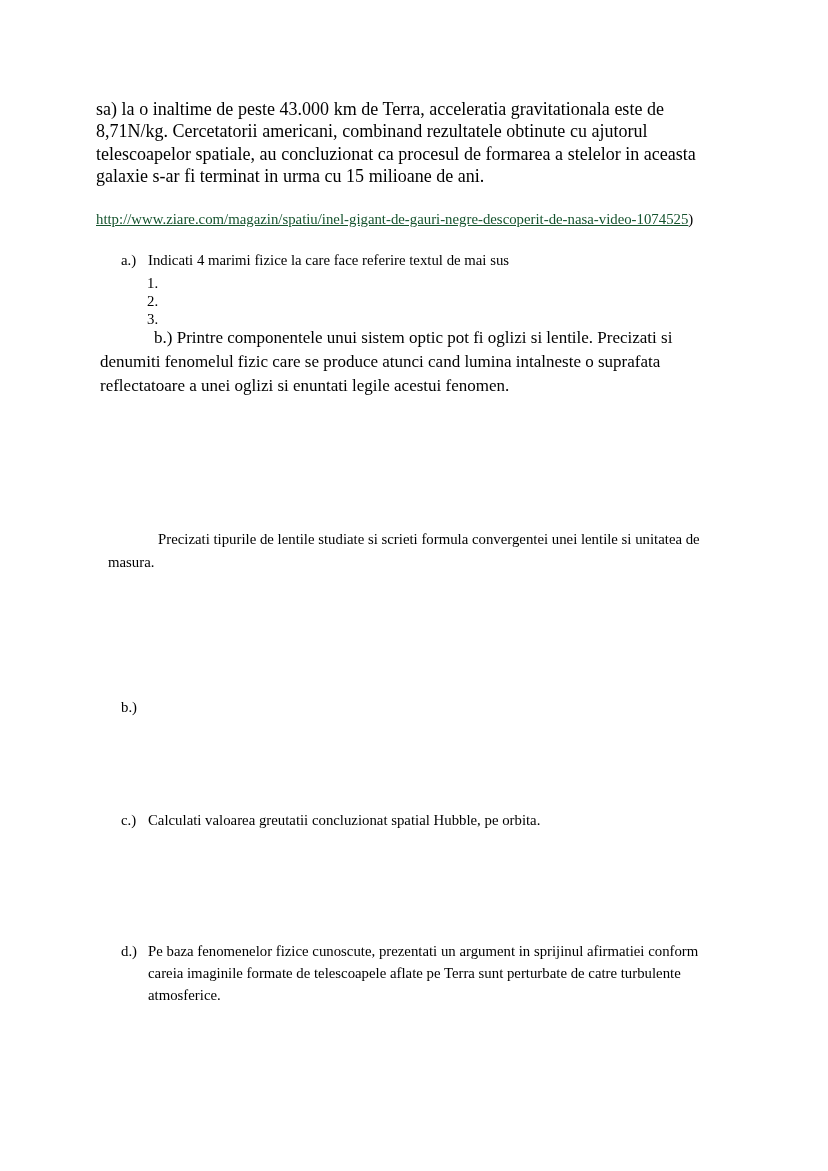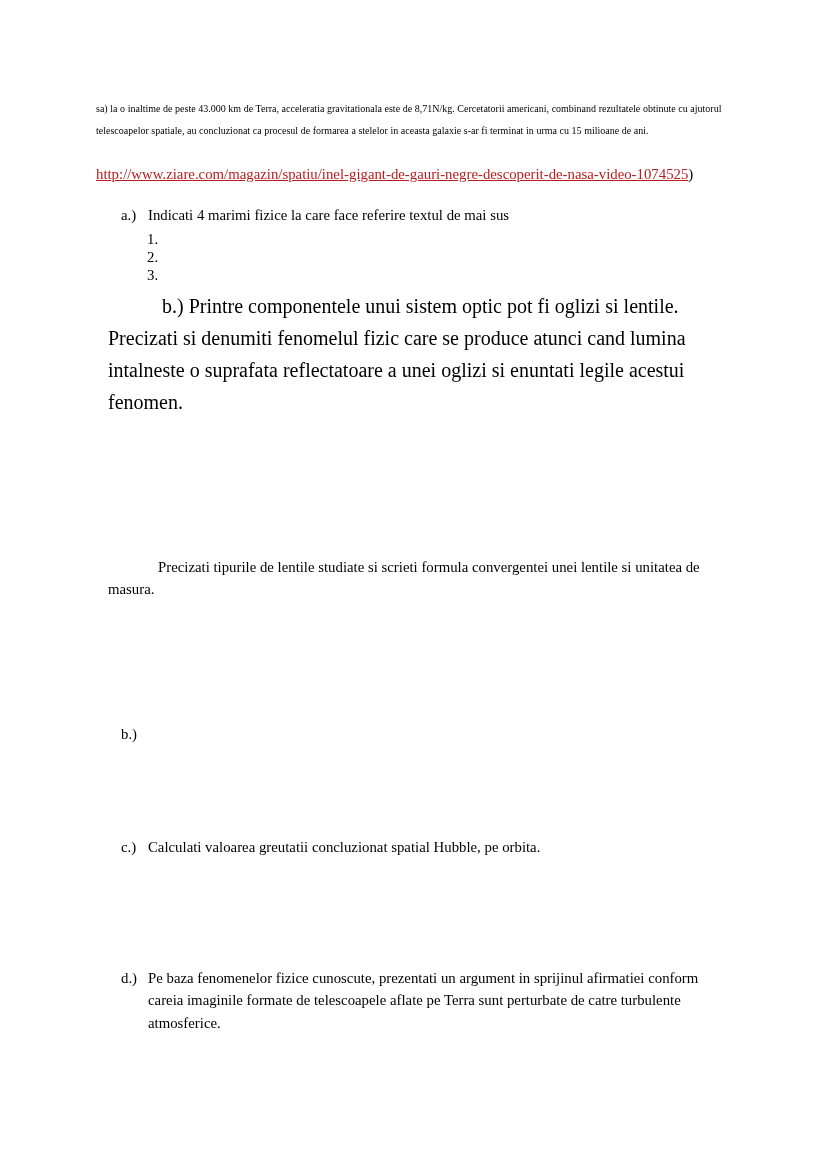--- a/index.html
+++ b/index.html
@@ -23,34 +23,34 @@
     height: 1171px;
     overflow: hidden;
   }
   .doc {
     position: absolute;
     left: 96px;
     top: 98px;
     width: 630px;
   }
   .para {
-    font-size: 10px;
+    font-size: 18px;
     line-height: 22.4px;
     text-align: left;
     margin: 0;
     color: #000;
     word-spacing: 0.1px;
   }
   .link-para {
     margin: 0;
     font-size: 14.8px;
     line-height: 22.4px;
   }
   a.ext-link {
-    color: #b91c1c;
+    color: #14532d;
     text-decoration: underline;
     word-break: break-all;
   }
   .paren {
     color: #000;
     text-decoration: none;
   }
   
   .lettered {
     position: relative;
@@ -72,23 +72,23 @@
     line-height: 22.4px;
     padding-left: 52px;
     margin: 0;
   }
   .numitem > .marker {
     position: absolute;
     left: 51px;
     top: 0;
   }
   .indent-para {
-    font-size: 20px;
-    line-height: 32px;
-    margin: 12px;
+    font-size: 17px;
+    line-height: 24px;
+    margin: 4px;
     text-indent: 54px;
   }
   .indent-para-big {
     font-size: 14.8px;
     line-height: 22.4px;
     margin: 12px;
     text-indent: 50px;
   }
 </style>
 </head>

